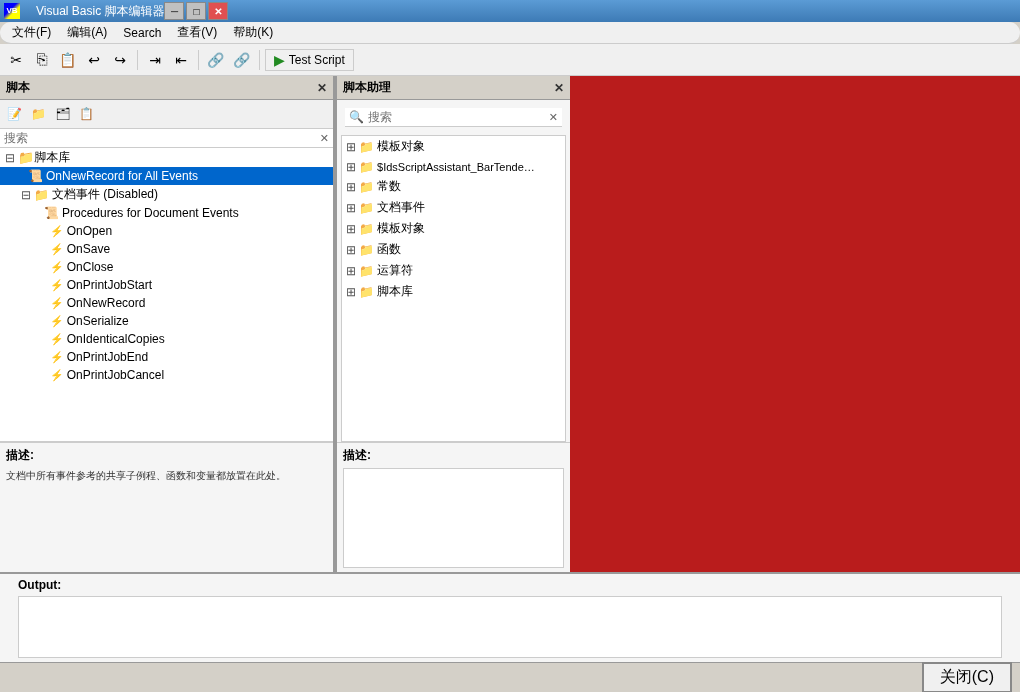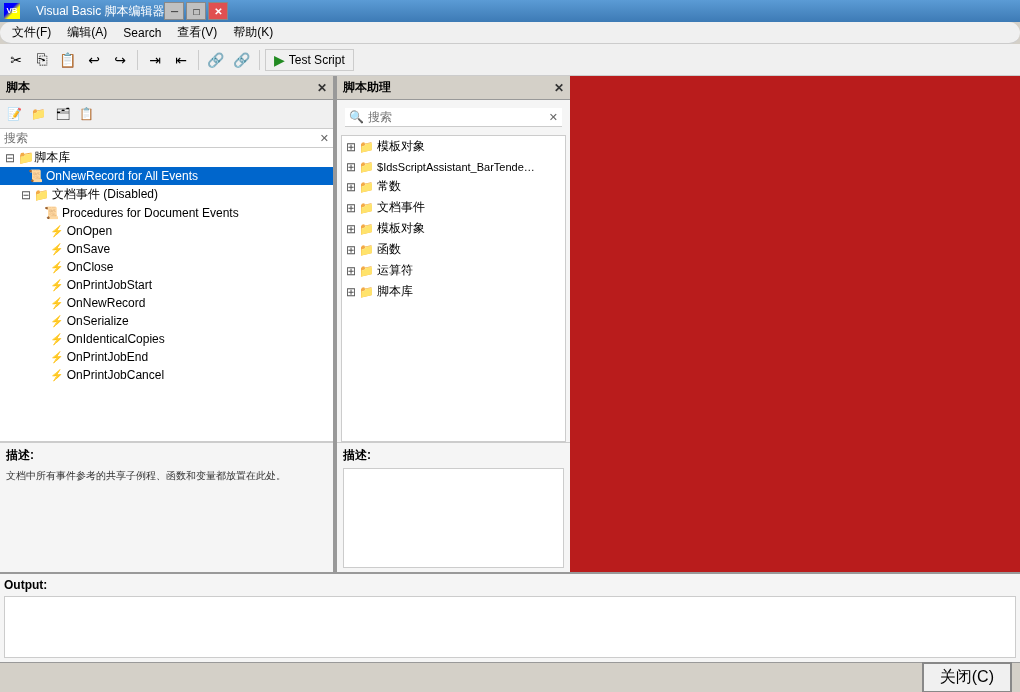--- a/index.html
+++ b/index.html
@@ -247,21 +247,21 @@
       flex: 1;
       background: white;
       border: 1px solid #ccc;
     }
 
     
     .output-panel {
       height: 90px;
       background: #f5f5f5;
       border-top: 2px solid #999;
-      padding: 4px 4px;
+      padding: 4px 18px;
       display: flex;
       flex-direction: column;
     }
     .output-title { font-size: 12px; font-weight: bold; margin-bottom: 4px; }
     .output-content {
       flex: 1;
       background: white;
       border: 1px solid #ccc;
       overflow-y: auto;
       padding: 2px;

